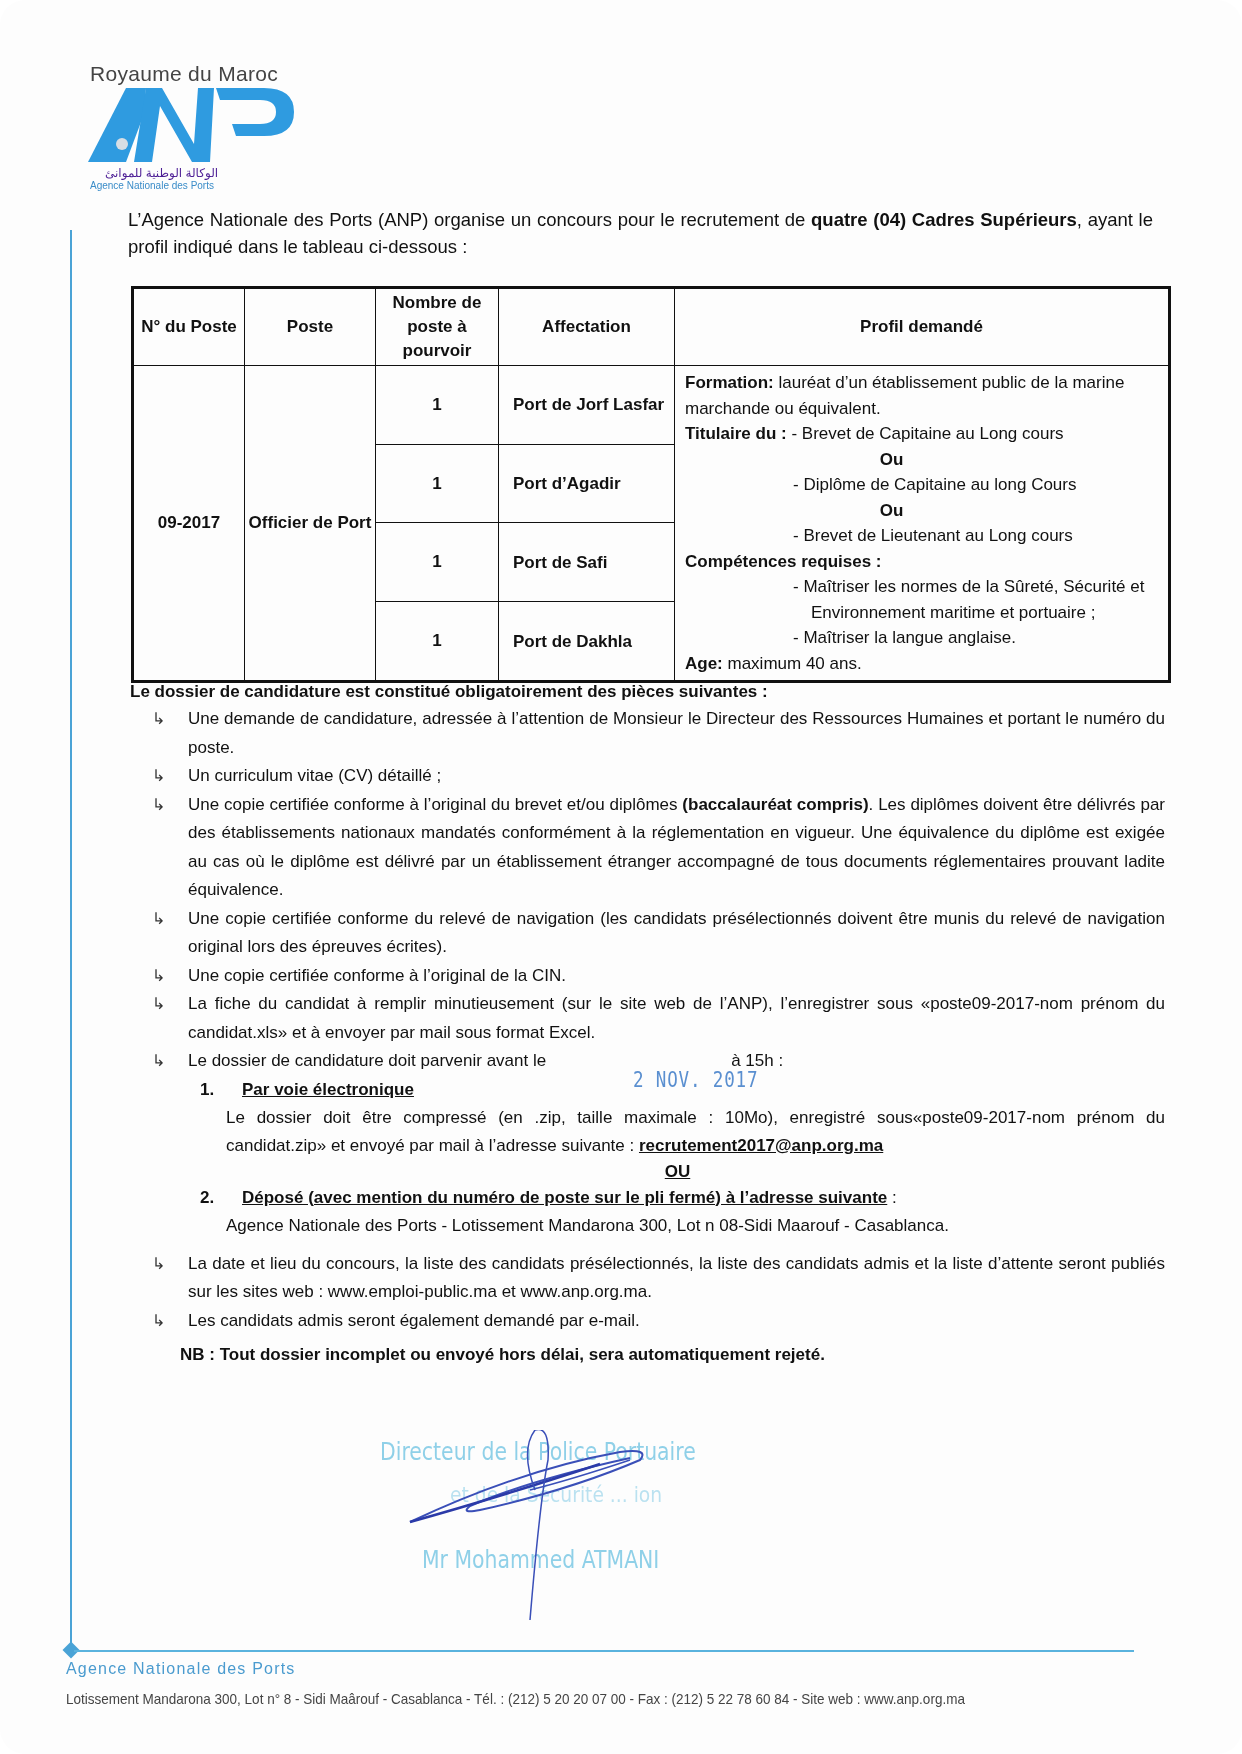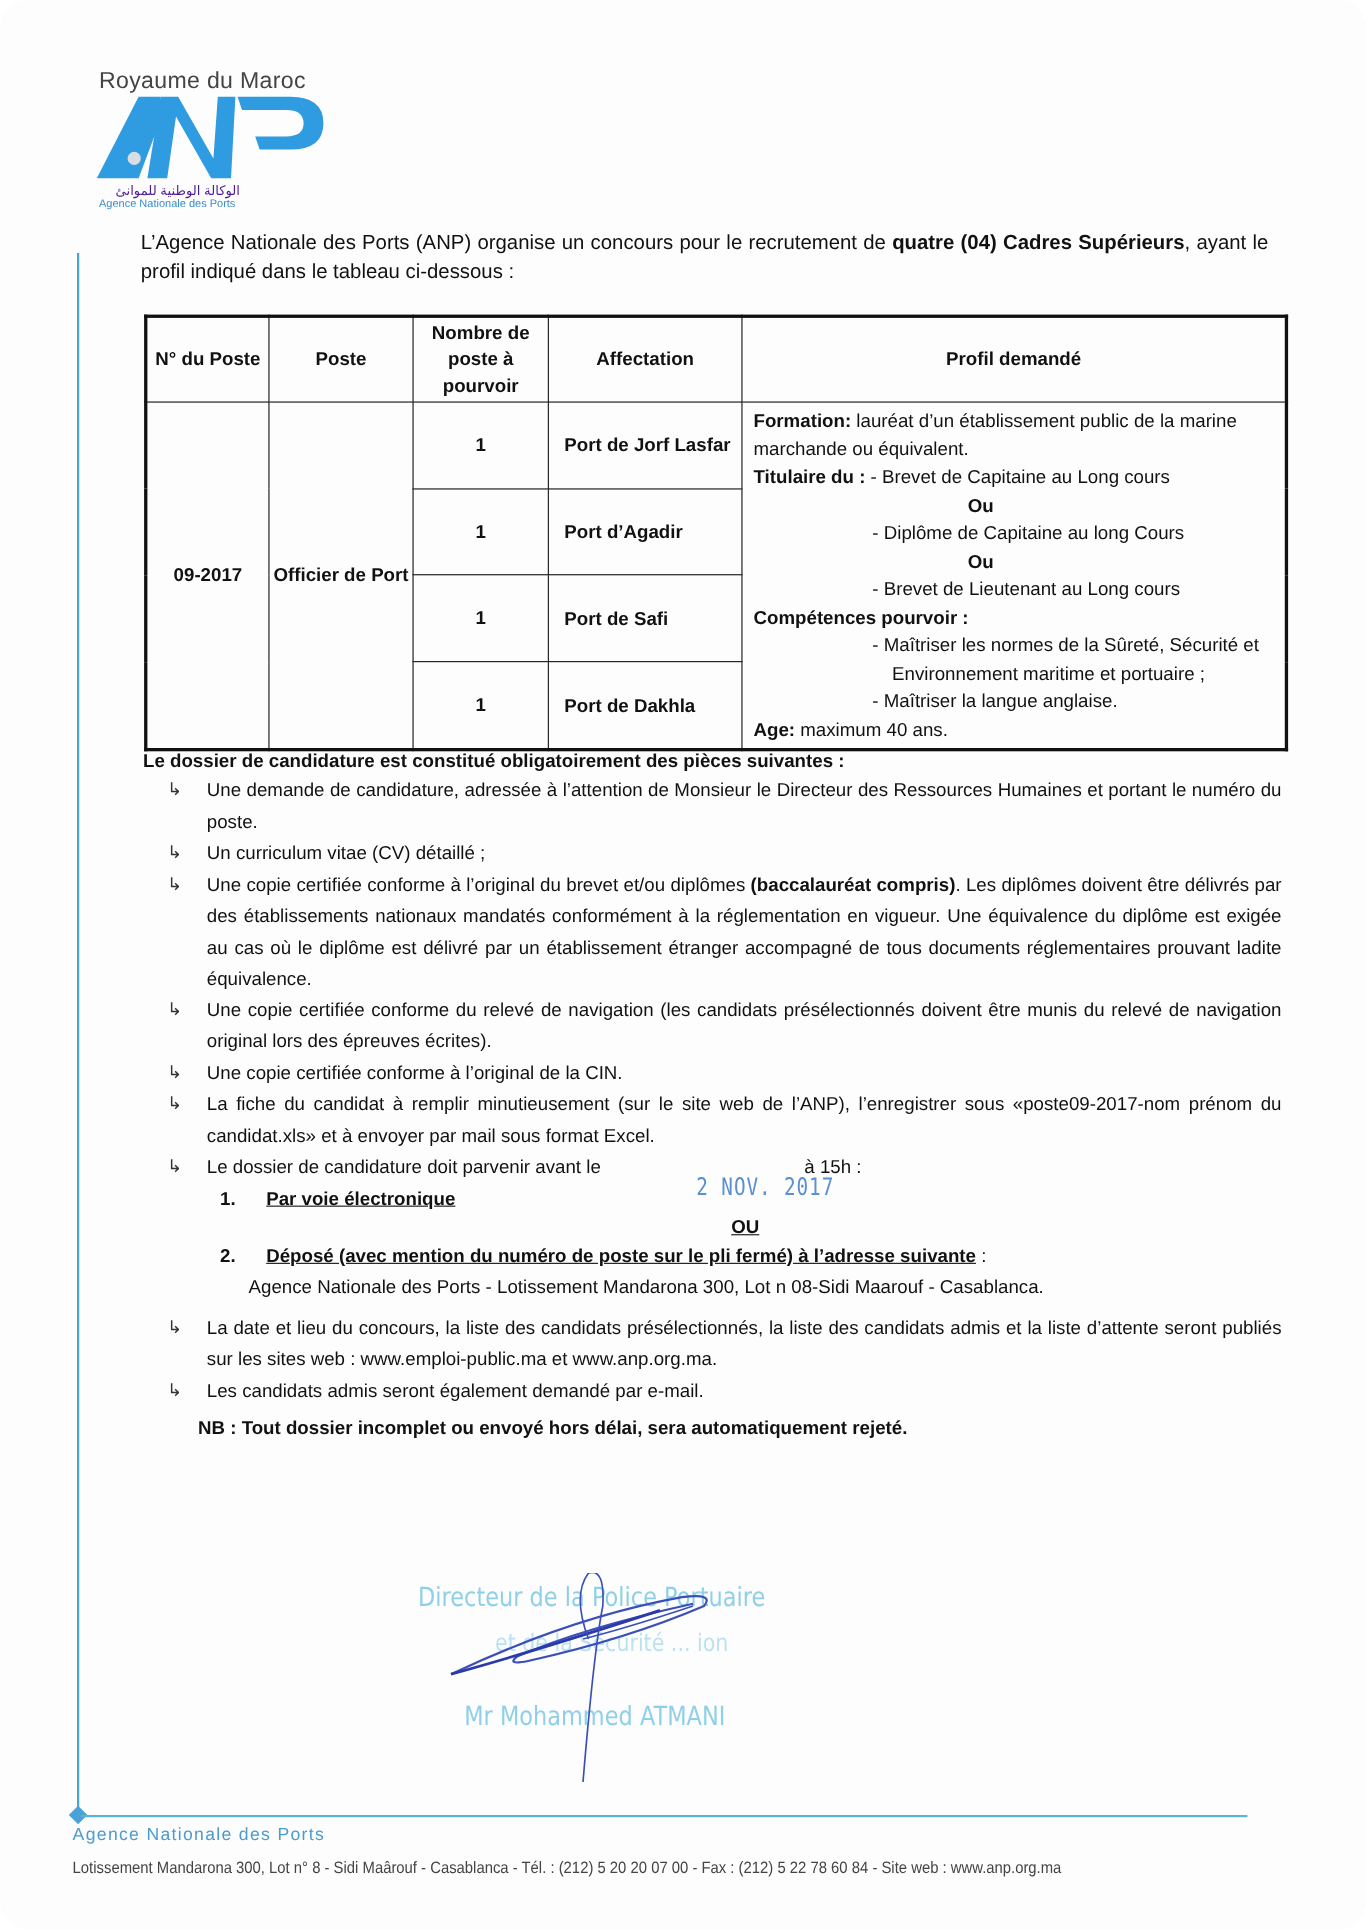--- a/index.html
+++ b/index.html
@@ -94,21 +94,21 @@
       <td class="c-poste" rowspan="4">Officier de Port</td>
       <td class="c-nb">1</td>
       <td class="c-aff">Port de Jorf Lasfar</td>
       <td class="profil" rowspan="4">
         <div><span class="lbl">Formation:</span><span> lauréat d’un établissement public de la marine marchande ou équivalent.</span></div>
         <div><span class="lbl">Titulaire du :</span><span> -  Brevet de Capitaine au Long cours</span></div>
         <div class="ou">Ou</div>
         <div class="ind">-  Diplôme de Capitaine au long Cours</div>
         <div class="ou">Ou</div>
         <div class="ind">-  Brevet de Lieutenant au Long cours</div>
-        <div class="lbl">Compétences pourvoir :</div>
+        <div class="lbl">Compétences requises :</div>
         <div class="ind">-  Maîtriser les normes de la Sûreté, Sécurité et</div>
         <div class="ind2">Environnement maritime et portuaire ;</div>
         <div class="ind">-  Maîtriser la langue anglaise.</div>
         <div><span class="lbl">Age:</span><span> maximum 40 ans.</span></div>
       </td>
     </tr>
     <tr class="sub">
       <td class="c-nb">1</td>
       <td class="c-aff">Port d’Agadir</td>
     </tr>
@@ -126,20 +126,21 @@
   <div class="dossier">
     <div class="head">Le dossier de candidature est constitué obligatoirement des pièces suivantes :</div>
     <div class="bul"><span class="arrow">↳</span><span>Une demande de candidature, adressée à l’attention de Monsieur le Directeur des Ressources Humaines et portant le numéro du poste.</span></div>
     <div class="bul"><span class="arrow">↳</span><span>Un curriculum vitae (CV) détaillé ;</span></div>
     <div class="bul"><span class="arrow">↳</span><span>Une copie certifiée conforme à l’original du brevet et/ou diplômes </span><b>(baccalauréat compris)</b><span>. Les diplômes doivent être délivrés par des établissements nationaux mandatés conformément à la réglementation en vigueur. Une équivalence du diplôme est exigée au cas où le diplôme est délivré par un établissement étranger accompagné de tous documents réglementaires prouvant ladite équivalence.</span></div>
     <div class="bul"><span class="arrow">↳</span><span>Une copie certifiée conforme du relevé de navigation (les candidats présélectionnés doivent être munis du relevé de navigation original lors des épreuves écrites).</span></div>
     <div class="bul"><span class="arrow">↳</span><span>Une copie certifiée conforme à l’original de la CIN.</span></div>
     <div class="bul"><span class="arrow">↳</span><span>La fiche du candidat à remplir minutieusement (sur le site web de l’ANP), l’enregistrer sous «poste09-2017-nom prénom du candidat.xls» et à envoyer par mail sous format Excel.</span></div>
     <div class="bul"><span class="arrow">↳</span><span>Le dossier de candidature doit parvenir avant le</span><span style="display:inline-block;width:185px;"></span><span>à 15h :</span></div>
     <div class="num-item"><span class="n">1.</span><span class="t">Par voie électronique</span></div>
+    <div class="sub-body"><span>Le dossier doit être compressé (en .zip, taille maximale : 10Mo), enregistré sous«poste09-2017-nom prénom du candidat.zip» et envoyé par mail à l’adresse suivante : </span><a class="email">recrutement2017@anp.org.ma</a></div>
     <div class="ou-center">OU</div>
     <div class="num-item"><span class="n">2.</span><span class="t">Déposé (avec mention du numéro de poste sur le pli fermé) à l’adresse suivante</span><span> :</span></div>
     <div class="sub-body">Agence Nationale des Ports - Lotissement Mandarona 300, Lot n 08-Sidi Maarouf - Casablanca.</div>
     <div class="bul" style="margin-top:10px;"><span class="arrow">↳</span><span>La date et lieu du concours, la liste des candidats présélectionnés, la liste des candidats admis et la liste d’attente seront publiés sur les sites web : www.emploi-public.ma et www.anp.org.ma.</span></div>
     <div class="bul"><span class="arrow">↳</span><span>Les candidats admis seront également demandé par e-mail.</span></div>
     <div class="nb">NB : Tout dossier incomplet ou envoyé hors délai, sera automatiquement rejeté.</div>
   </div>
 
   <div class="stamp">2 NOV. 2017</div>
 

